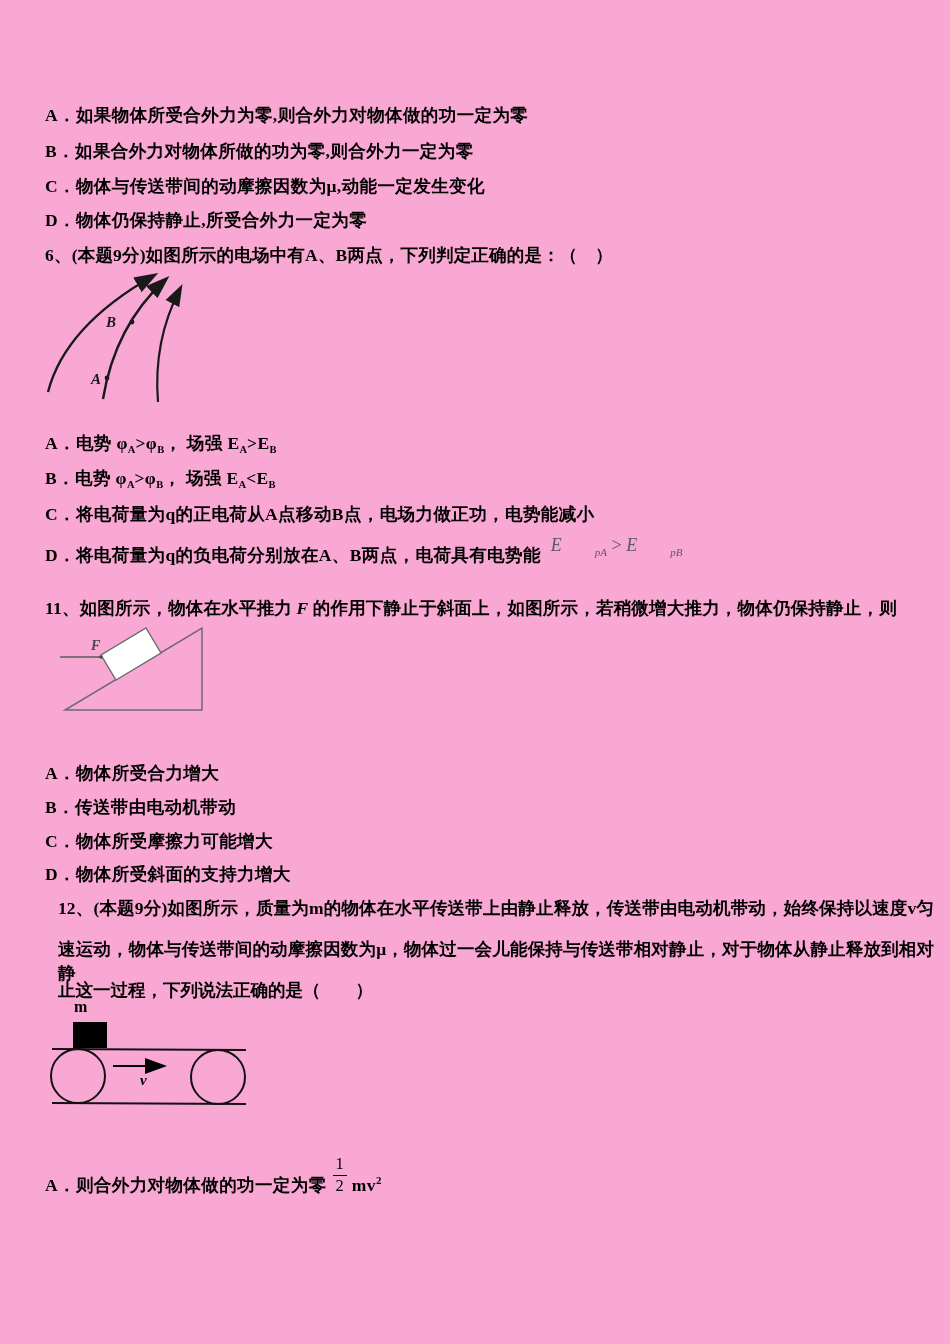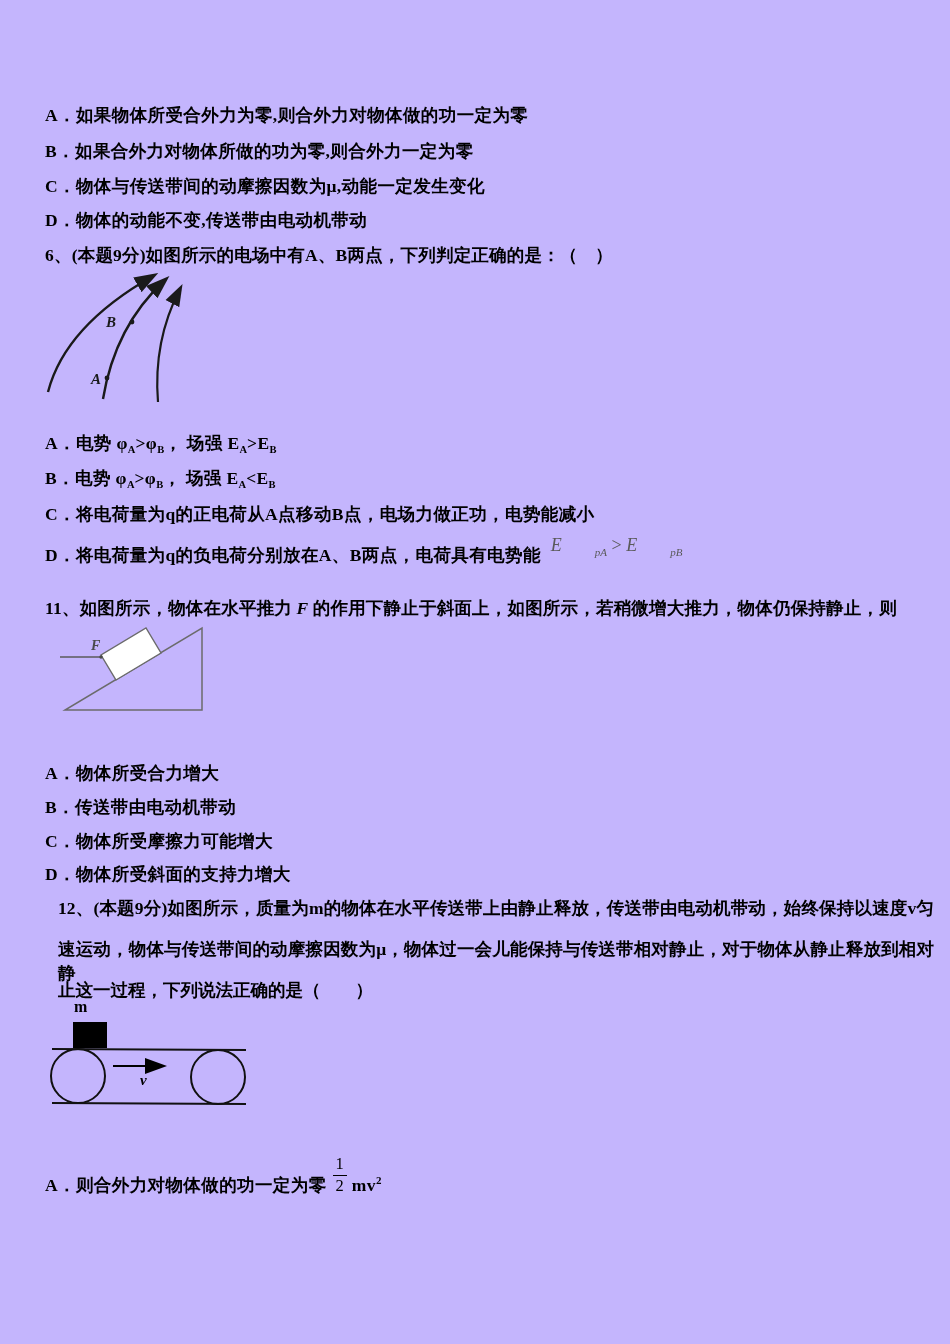--- a/index.html
+++ b/index.html
@@ -1,17 +1,17 @@
 <!DOCTYPE html>
 <html><head>
 <meta charset="utf-8">
 <style>
   html,body{margin:0;padding:0;background:#ffffff;}
   .page{
-    position:relative;width:950px;height:1344px;background:#c4b5fd;
+    position:relative;width:950px;height:1344px;background:#f9a8d4;
     font-family:"Liberation Serif","DejaVu Serif",serif;
     font-weight:bold;color:#000;overflow:hidden;
   }
   .line{position:absolute;left:45px;font-size:17.5px;white-space:nowrap;letter-spacing:.4px;}
   .opt-label{display:inline-block;min-width:30px;}
   .line sub{font-size:10.5px;vertical-align:-4px;letter-spacing:0;}
   .stem{letter-spacing:.2px;}
   .jline{position:absolute;left:58px;width:876px;font-size:17.5px;white-space:nowrap;}
   .just{text-align:justify;text-align-last:justify;white-space:normal;height:24px;overflow:visible;}
   .math-ineq{
@@ -38,21 +38,21 @@
   <div class="line" style="top:103px">
     <span class="opt-label">A．</span><span>如果物体所受合外力为零,则合外力对物体做的功一定为零</span>
   </div>
   <div class="line" style="top:139px">
     <span class="opt-label">B．</span><span>如果合外力对物体所做的功为零,则合外力一定为零</span>
   </div>
   <div class="line" style="top:174px">
     <span class="opt-label">C．</span><span>物体与传送带间的动摩擦因数为μ,动能一定发生变化</span>
   </div>
   <div class="line" style="top:208px">
-    <span class="opt-label">D．</span><span>物体的动能不变,传送带由电动机带动</span>
+    <span class="opt-label">D．</span><span>物体仍保持静止,所受合外力一定为零</span>
   </div>
 
   <div class="line stem" style="top:243px">6、(本题9分)如图所示的电场中有A、B两点，下列判定正确的是：（　）</div>
 
   <svg class="fig" style="left:35px;top:266px" width="160" height="150" viewBox="0 0 160 150">
     <defs>
       <marker id="ahf" markerWidth="11" markerHeight="9" refX="7.5" refY="4" orient="auto">
         <path d="M0,0.5 L10,4 L0,7.5 Z" fill="#1a1a1a"></path>
       </marker>
     </defs>

